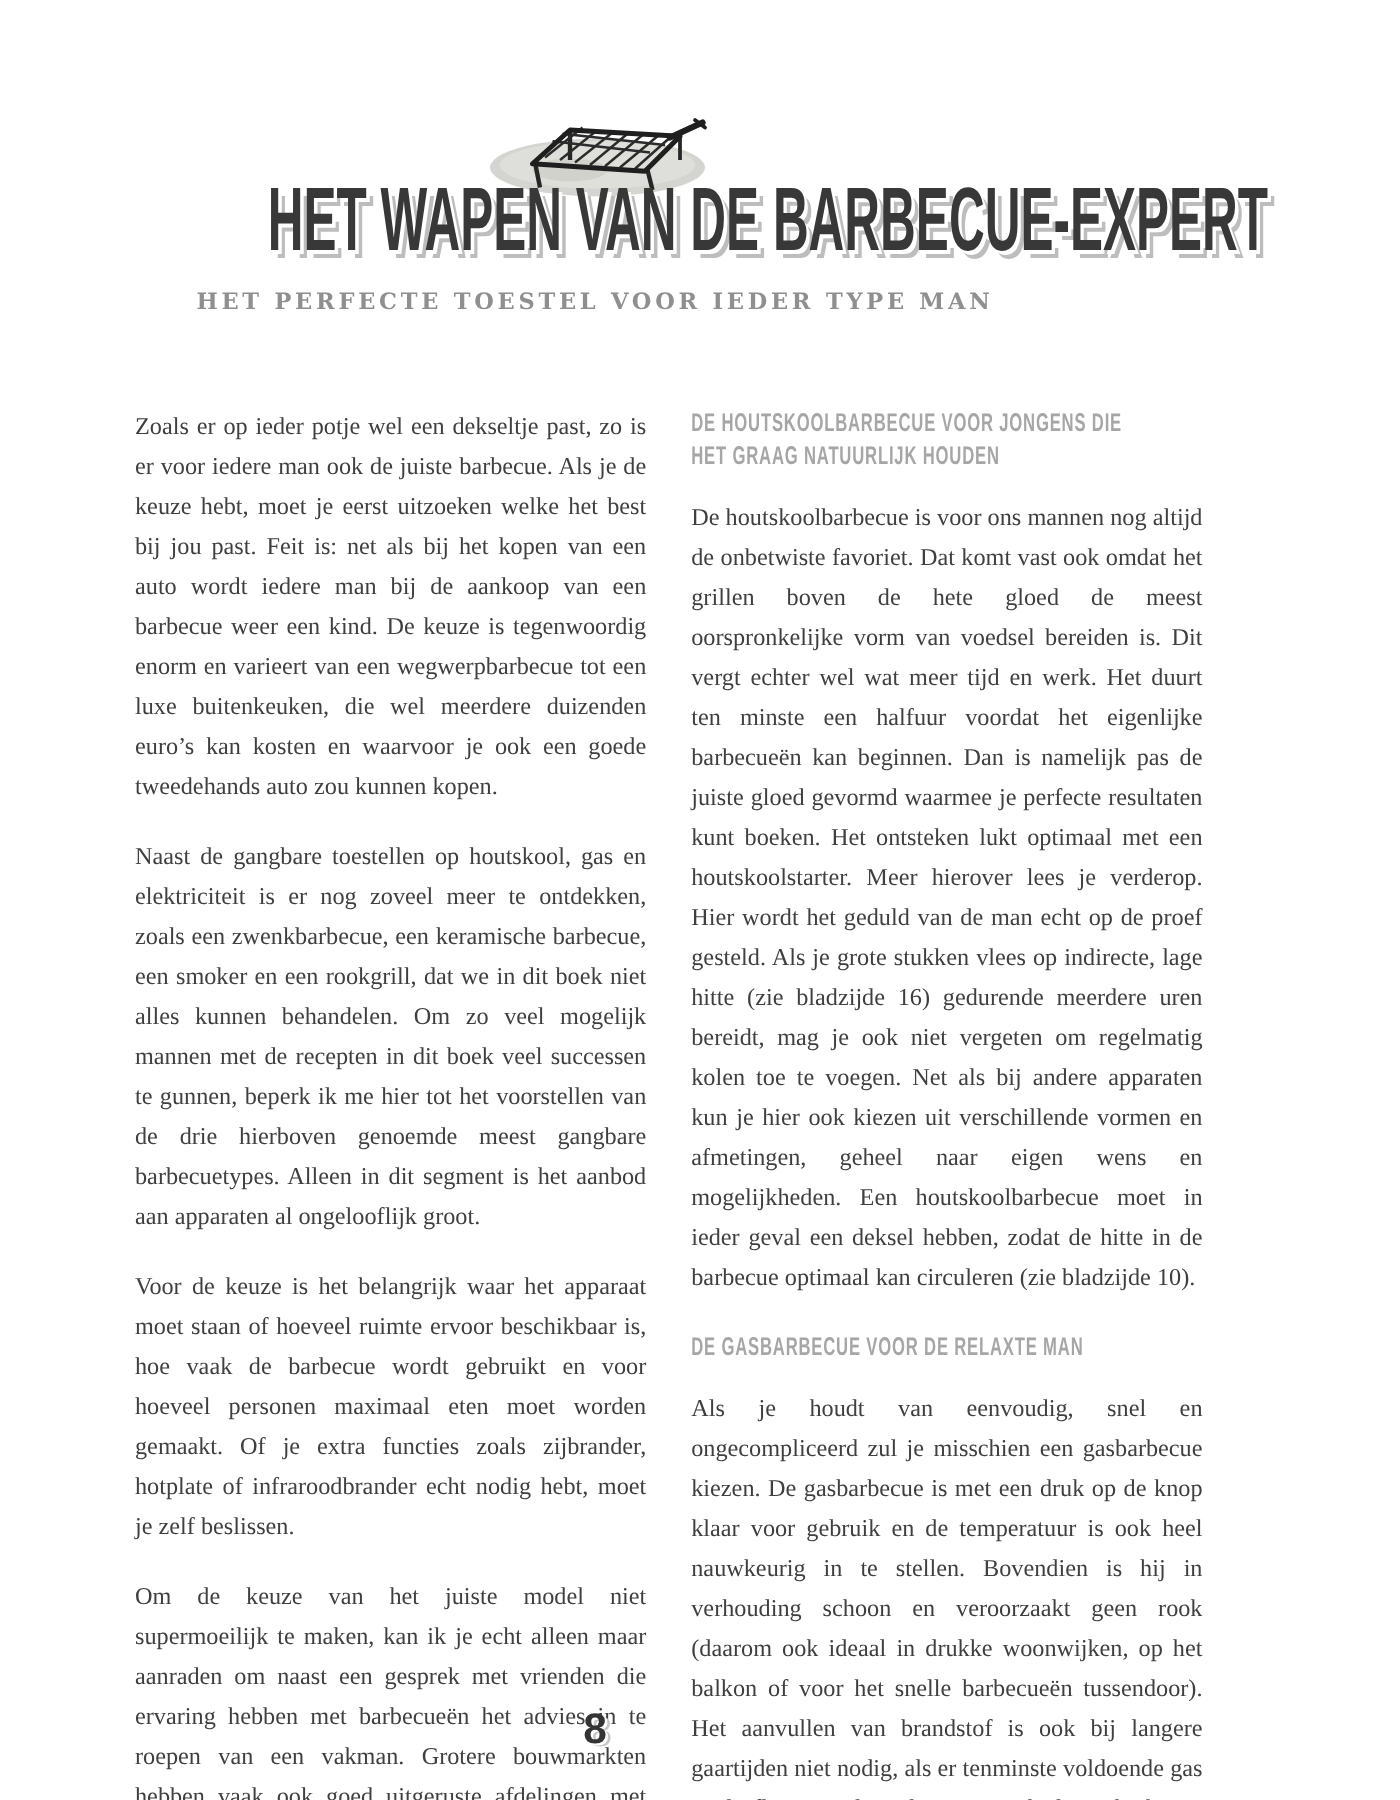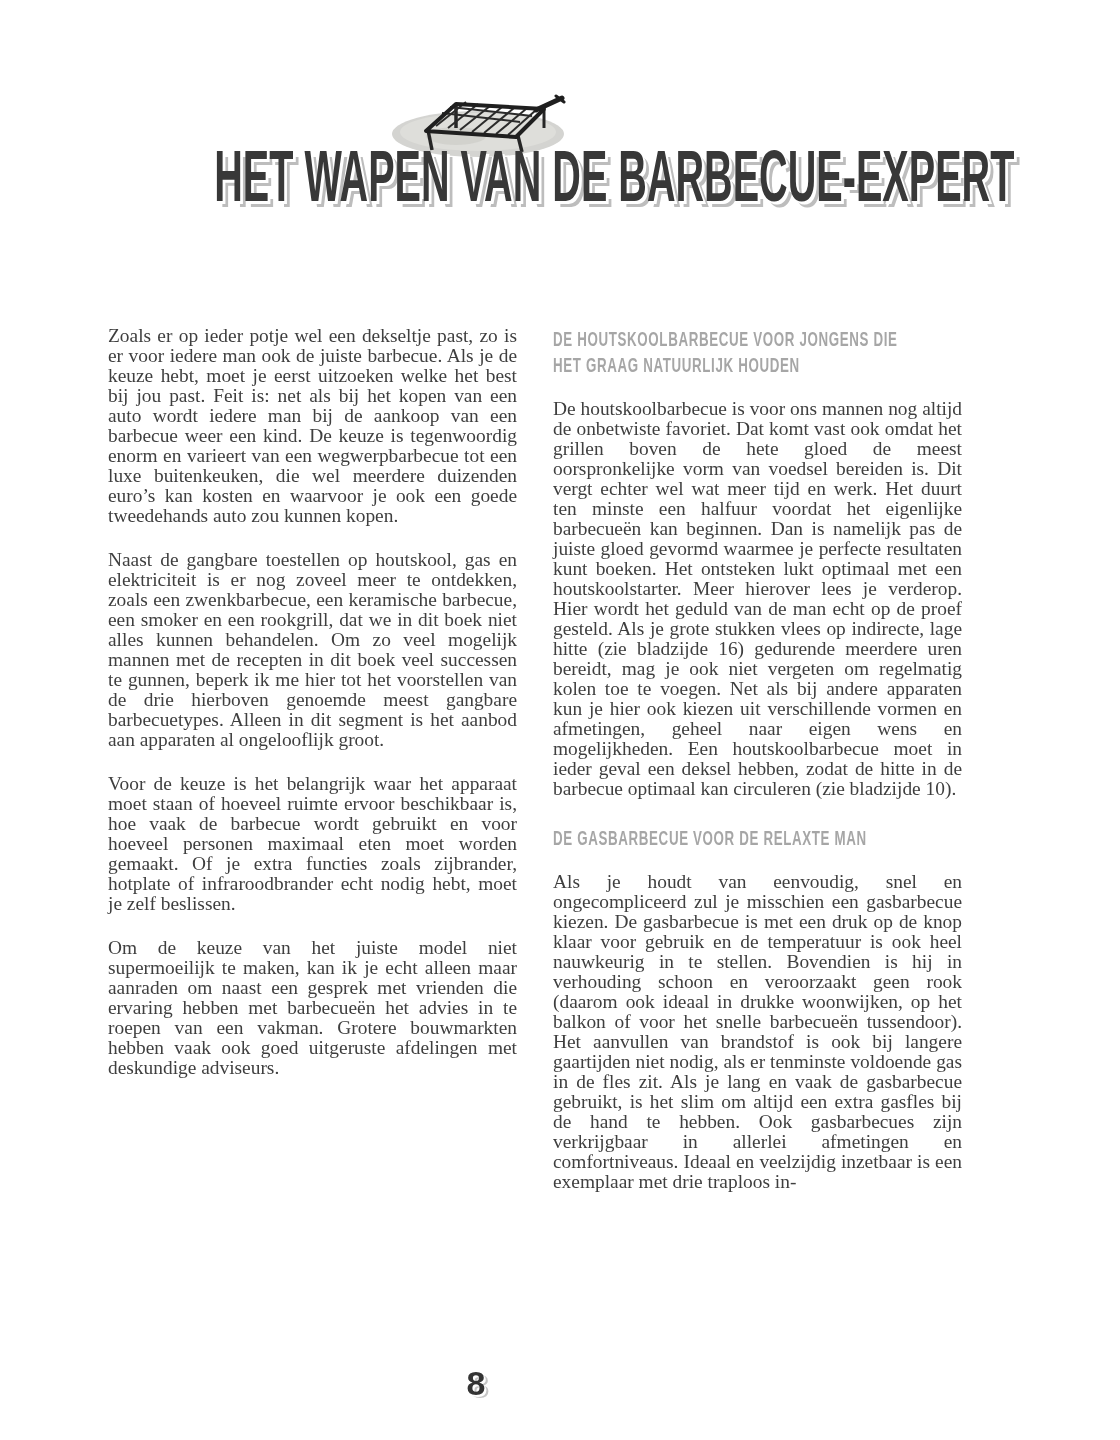--- a/index.html
+++ b/index.html
@@ -70,21 +70,21 @@
     display: flex;
     gap: 36px;
   }
   .col {
     width: 409px;
     flex: 0 0 409px;
   }
   .col p {
     margin: 0 0 24px 0;
     font-size: 19.4px;
-    line-height: 20px;
+    line-height: 32px;
     text-align: justify;
     text-justify: inter-word;
     color: #3f3f3f;
   }
   .col p:last-child { margin-bottom: 0; }
 
   .section-heading {
     width: 580px;
     margin: 0 0 21px 0;
     transform: scaleX(0.65);
@@ -143,20 +143,21 @@
 
       <path d="M40 55 L70 28 L158 33 L130 61 Z" fill="none" stroke="#1f1f1f" stroke-width="4" stroke-linejoin="round"></path>
 
       <path d="M150 34 L176 22" stroke="#1f1f1f" stroke-width="5" stroke-linecap="round"></path>
       <path d="M170 20 L178 26" stroke="#1f1f1f" stroke-width="3" stroke-linecap="round"></path>
     </svg>
   </div>
 
   <h1 class="title">HET WAPEN VAN DE BARBECUE-EXPERT</h1>
 
+  <h2 class="subtitle">HET PERFECTE TOESTEL VOOR IEDER TYPE MAN</h2>
 
   <main class="columns">
 
     <section class="col">
       <p>Zoals er op ieder potje wel een dekseltje past, zo is er voor iedere man ook de juiste barbecue. Als je de keuze hebt, moet je eerst uitzoeken welke het best bij jou past. Feit is: net als bij het kopen van een auto wordt iedere man bij de aankoop van een barbecue weer een kind. De keuze is tegenwoordig enorm en varieert van een wegwerpbarbecue tot een luxe buitenkeuken, die wel meerdere duizenden euro’s kan kosten en waarvoor je ook een goede tweedehands auto zou kunnen kopen.</p>
       <p>Naast de gangbare toestellen op houtskool, gas en elektriciteit is er nog zoveel meer te ontdekken, zoals een zwenkbarbecue, een keramische barbecue, een smoker en een rookgrill, dat we in dit boek niet alles kunnen behandelen. Om zo veel mogelijk mannen met de recepten in dit boek veel successen te gunnen, beperk ik me hier tot het voorstellen van de drie hierboven genoemde meest gangbare barbecuetypes. Alleen in dit segment is het aanbod aan apparaten al ongelooflijk groot.</p>
       <p>Voor de keuze is het belangrijk waar het apparaat moet staan of hoeveel ruimte ervoor beschikbaar is, hoe vaak de barbecue wordt gebruikt en voor hoeveel personen maximaal eten moet worden gemaakt. Of je extra functies zoals zijbrander, hotplate of infraroodbrander echt nodig hebt, moet je zelf beslissen.</p>
       <p>Om de keuze van het juiste model niet supermoeilijk te maken, kan ik je echt alleen maar aanraden om naast een gesprek met vrienden die ervaring hebben met barbecueën het advies in te roepen van een vakman. Grotere bouwmarkten hebben vaak ook goed uitgeruste afdelingen met deskundige adviseurs.</p>
     </section>
 

